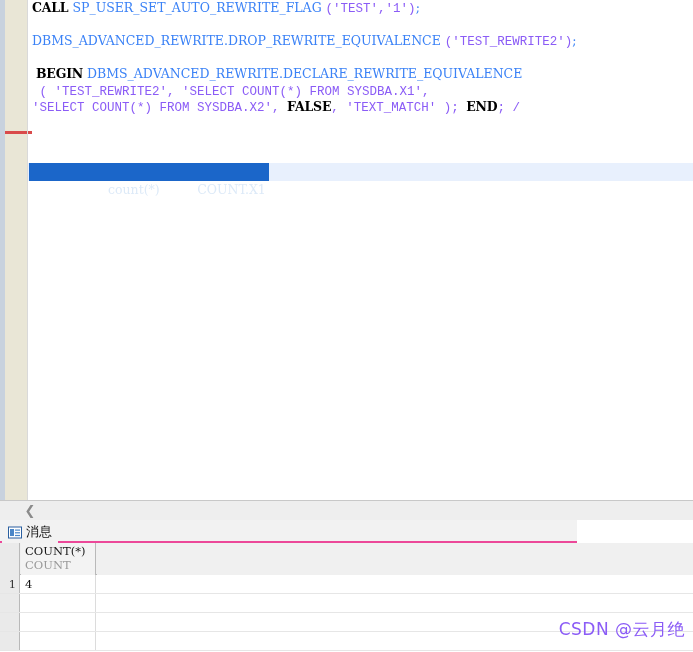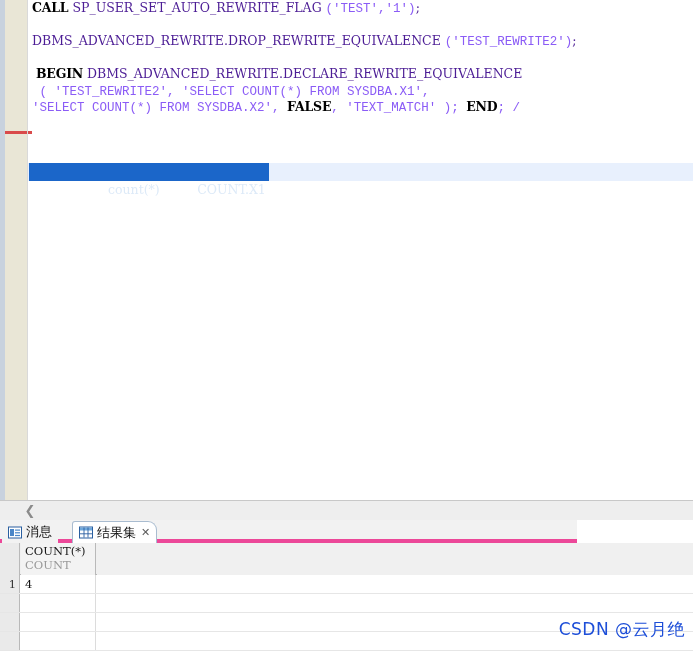--- a/index.html
+++ b/index.html
@@ -62,21 +62,21 @@
     overflow: hidden;
   }
   .code-line {
     height: 16.5px;
     padding-left: 4px;
     white-space: pre;
   }
   .blank { height: 16.5px; }
 
   .kw      { color: #000000; font-weight: bold; letter-spacing: -0.2px; }
-  .plain   { color: #4c1d95; }
+  .plain   { color: #3b82f6; }
   .str     { color: #8b5cf6; font-family: Liberation Mono, monospace; }
 
   
   #sel-line {
     position: absolute;
     left: 28px;
     top: 163px;
     right: 0;
     height: 18px;
     background: #e8f0fd;
@@ -116,21 +116,21 @@
     text-align: center;
     font-family: "DejaVu Sans", sans-serif;
   }
 
   
   #tabbar {
     position: absolute;
     left: 0; top: 520px;
     width: 577px; height: 23px;
     background: #f2f2f2;
-    border-bottom: 4px solid #ec4899;
+    border-bottom: 2px solid #ec4899;
     box-sizing: border-box;
   }
   .tab {
     position: absolute;
     top: 1px;
     height: 22px;
     display: flex;
     align-items: center;
     padding: 0 6px;
     box-sizing: border-box;
@@ -248,21 +248,21 @@
   .row-rest {
     position: absolute;
     left: 97px; top: 0;
     right: 0; height: 18px;
   }
 
   #watermark {
     position: absolute;
     right: 8px;
     top: 618px;
-    color: #1d4ed8;
+    color: #8b5cf6;
     font-size: 17px;
     font-family: "DejaVu Sans", sans-serif;
     letter-spacing: 0.5px;
     pointer-events: none;
   }
 </style>
 </head>
 <body>
 
 <div id="editor-area">
@@ -292,33 +292,20 @@
         <rect x="0.5" y="1" width="13" height="11" fill="#ffffff" stroke="#2a5fa0" stroke-width="1"></rect>
         <rect x="2" y="3" width="4" height="7" fill="#4a86c8"></rect>
         <rect x="7" y="3.5" width="5" height="1.2" fill="#4a86c8"></rect>
         <rect x="7" y="6.2" width="5" height="1.2" fill="#4a86c8"></rect>
         <rect x="7" y="8.9" width="5" height="1.2" fill="#4a86c8"></rect>
       </svg>
     </span>
     <span class="tab-label">消息</span>
   </div>
 
-  <div class="tab" id="tab-resultset">
-    <span class="tab-icon">
-      <svg width="14" height="13" viewBox="0 0 14 13">
-        <rect x="0.5" y="1" width="13" height="11" fill="#ffffff" stroke="#2a5fa0" stroke-width="1"></rect>
-        <rect x="1" y="1.5" width="12" height="3" fill="#6fa8dc"></rect>
-        <line x1="5" y1="1.5" x2="5" y2="11.5" stroke="#2a5fa0" stroke-width="0.9"></line>
-        <line x1="9" y1="1.5" x2="9" y2="11.5" stroke="#2a5fa0" stroke-width="0.9"></line>
-        <line x1="1" y1="7.8" x2="13" y2="7.8" stroke="#2a5fa0" stroke-width="0.9"></line>
-      </svg>
-    </span>
-    <span class="tab-label">结果集</span>
-    <span id="tab-close">✕</span>
-  </div>
 
 </div>
 
 <div id="grid">
 
   <div id="grid-header">
     <div id="grid-corner"></div>
     <div id="col-count">
       <div class="cname">COUNT(*)</div>
       <div class="ctype">COUNT</div>

